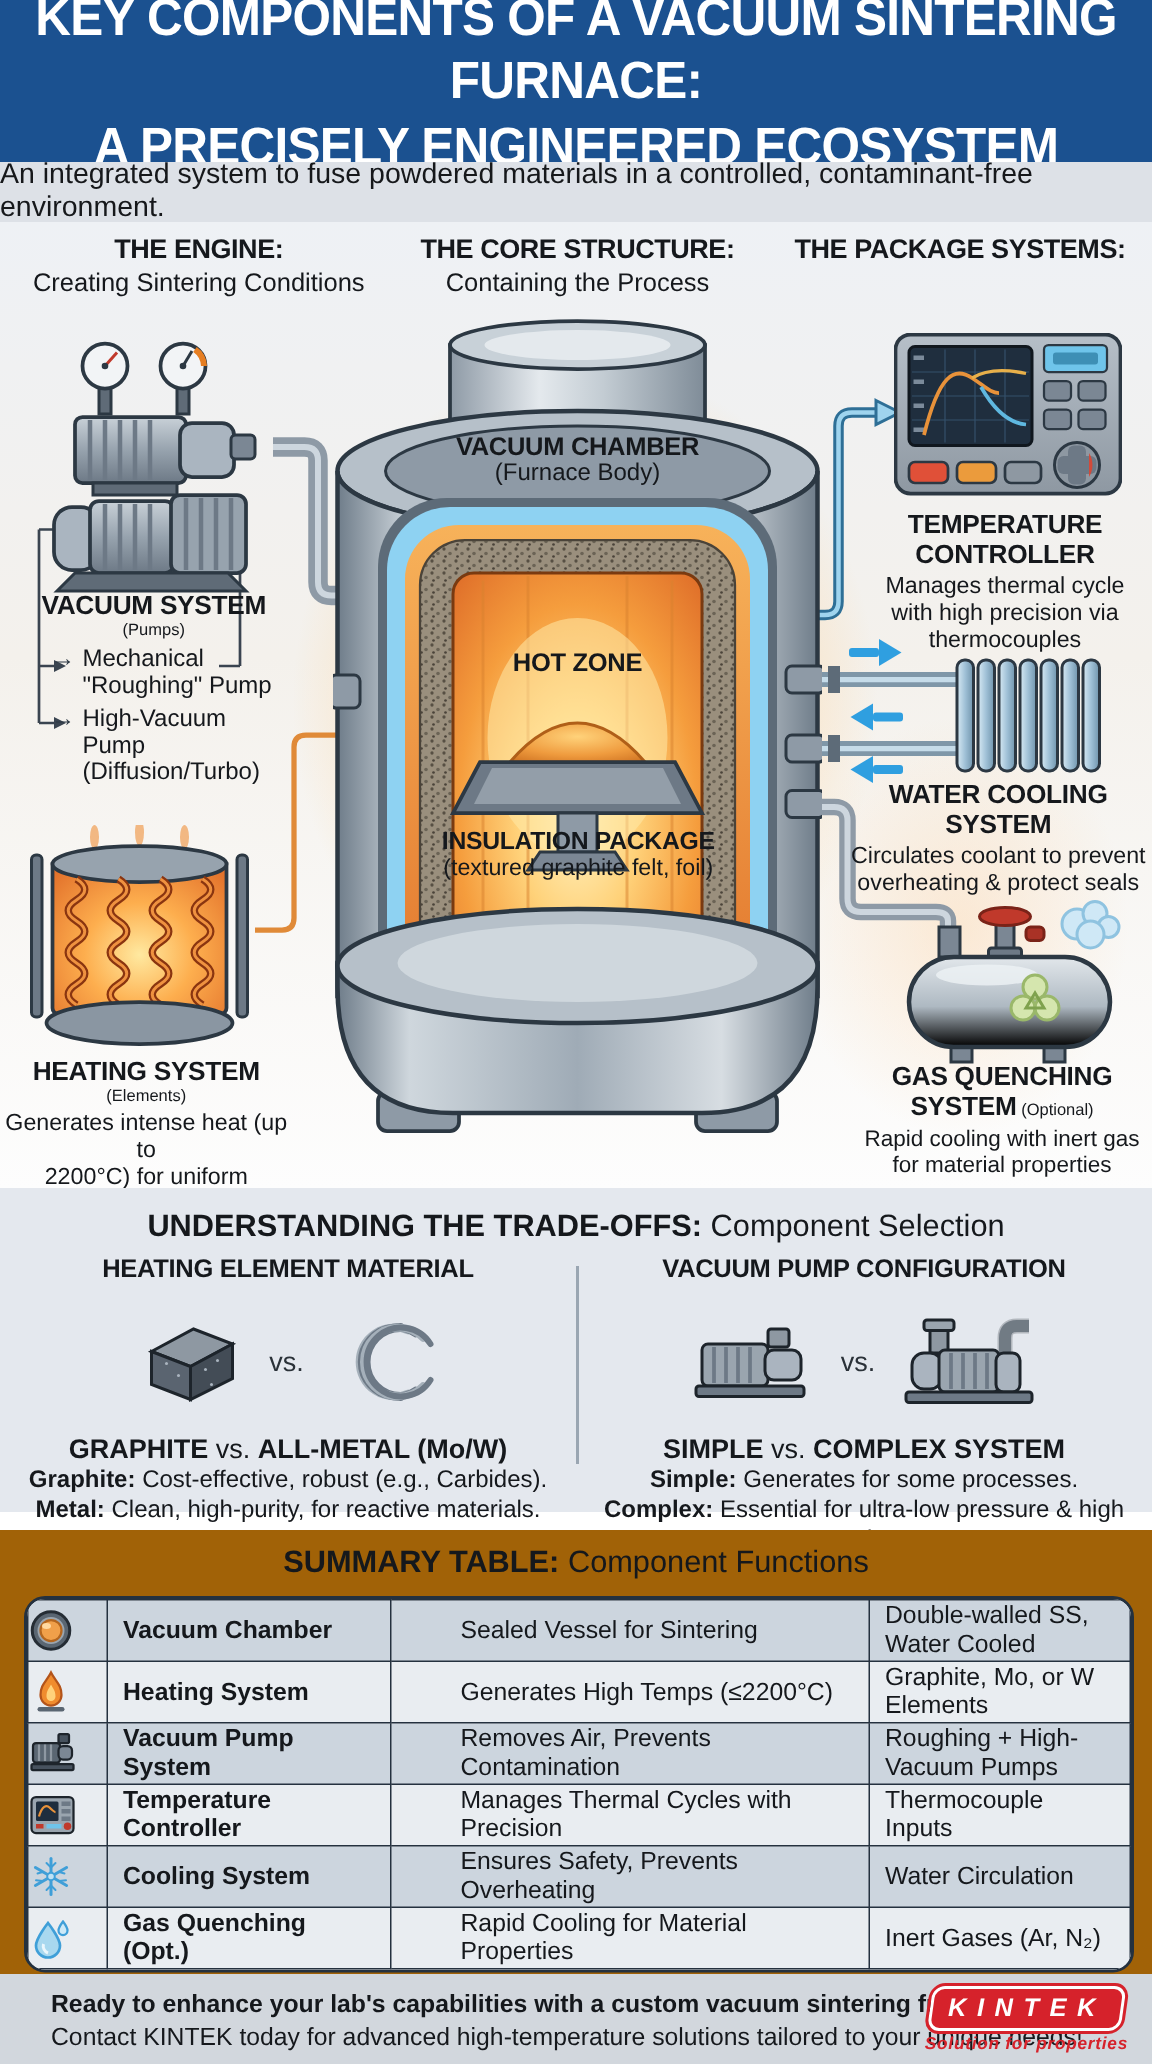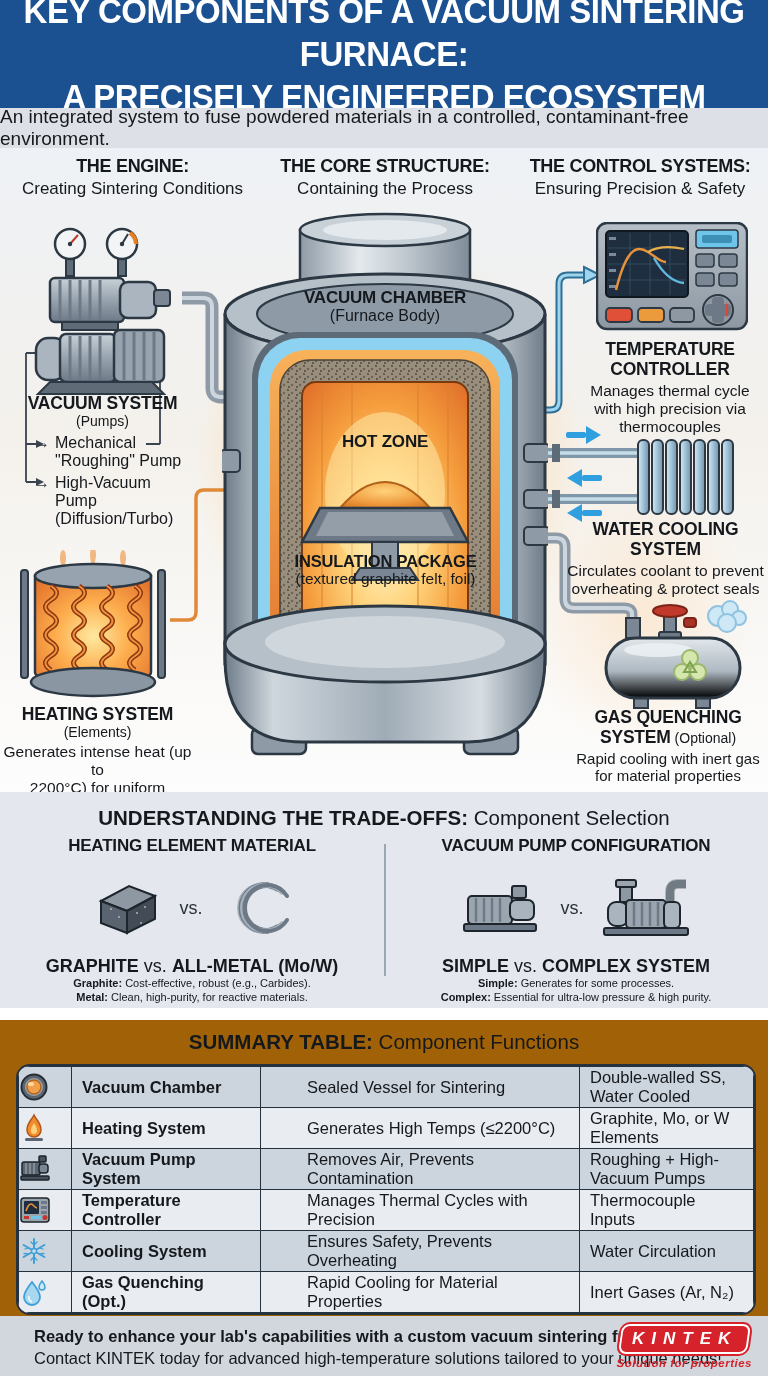--- a/index.html
+++ b/index.html
@@ -17,36 +17,36 @@
   .diagram{position:absolute;left:0;top:148px;width:768px;height:644px;
            background:
              radial-gradient(260px 300px at 390px 320px, rgba(255,190,110,.55), rgba(255,210,150,.25) 60%, rgba(255,255,255,0) 75%),
              radial-gradient(160px 200px at 640px 470px, rgba(255,205,150,.35), rgba(255,255,255,0) 70%),
              linear-gradient(180deg,#eef1f5 0%,#f4f1ec 45%,#fdfdfd 100%);}
   .colhdr{position:absolute;text-align:center;}
   .colhdr .t{font-weight:bold;font-size:18px;letter-spacing:-.3px;}
   .colhdr .s{font-size:17px;margin-top:2px;}
   .lbl{position:absolute;text-align:center;}
   .lbl .t{font-weight:bold;font-size:17.5px;line-height:1.12;letter-spacing:-.2px;}
-  .lbl .s{font-size:14px;line-height:1.12;}
+  .lbl .s{font-size:11px;line-height:1.12;}
   .lbl .d{font-size:15.5px;line-height:1.15;margin-top:3px;}
   .vac-items{margin-top:4px;text-align:left;padding-left:24px;}
   .vac-item{display:flex;font-size:16px;line-height:1.1;margin-top:5px;}
   .vac-item .ar{margin-right:5px;color:#2c3843;}
   .onfurnace .t{font-size:17px;} .onfurnace .s{font-size:16px;}
   
   .trade{position:absolute;left:0;top:792px;width:768px;height:216px;background:#e4e8ee;}
   .sec-head{position:absolute;left:0;width:768px;text-align:center;font-size:20.5px;}
   .sec-head .b{font-weight:bold;}
   .panel{position:absolute;top:44px;width:368px;text-align:center;}
   .panel .pt{font-weight:bold;font-size:17px;letter-spacing:-.2px;}
   .icons-row{display:flex;align-items:center;justify-content:center;gap:16px;height:96px;margin-top:4px;}
   .vs{font-size:18px;color:#2a3138;}
   .cmp{font-size:18px;} .cmp .b{font-weight:bold;}
-  .pdesc{font-size:11px;line-height:1.25;} .pdesc .b{font-weight:bold;}
+  .pdesc{font-size:16px;line-height:1.25;} .pdesc .b{font-weight:bold;}
   .vdiv{position:absolute;left:384px;top:52px;width:1.5px;height:132px;background:#9aa6b2;}
   
   .summary{position:absolute;left:0;top:1020px;width:768px;height:308px;background:#a16207;}
   .tblwrap{position:absolute;left:16px;top:44px;width:736px;border:2.5px solid #24313f;
            border-radius:14px;overflow:hidden;background:#e9edf1;}
   table.sum{border-collapse:collapse;width:100%;}
   table.sum td{border:1.5px solid #24313f;font-size:16.5px;padding:0 10px;height:40px;}
   table.sum tr:nth-child(odd){background:#ccd5de;}
   table.sum tr:nth-child(even){background:#e9edf1;}
   table.sum td.ic{width:52px;text-align:center;padding:0;}
@@ -124,22 +124,21 @@
 
     <div class="colhdr" style="left:5px;top:8px;width:255px;">
       <div class="t">THE ENGINE:</div>
       <div class="s">Creating Sintering Conditions</div>
     </div>
     <div class="colhdr" style="left:260px;top:8px;width:250px;text-align:center;">
       <div class="t">THE CORE STRUCTURE:</div>
       <div class="s">Containing the Process</div>
     </div>
     <div class="colhdr" style="left:515px;top:8px;width:250px;">
-      <div class="t">THE CONTROL SYSTEMS:</div>
-      <div class="s">Ensuring Precision &amp; Safety</div>
+      <div class="t">THE PACKAGE SYSTEMS:</div>
     </div>
 
     <svg class="abs" style="left:22px;top:74px;" width="165" height="175" viewBox="0 0 165 175">
       <defs>
         <linearGradient id="pmet" x1="0" y1="0" x2="0" y2="1">
           <stop offset="0" stop-color="#c9d1d8"></stop>
             <stop offset=".5" stop-color="#97a3ae"></stop>
             <stop offset="1" stop-color="#6d7986"></stop>
         </linearGradient>
       </defs>

